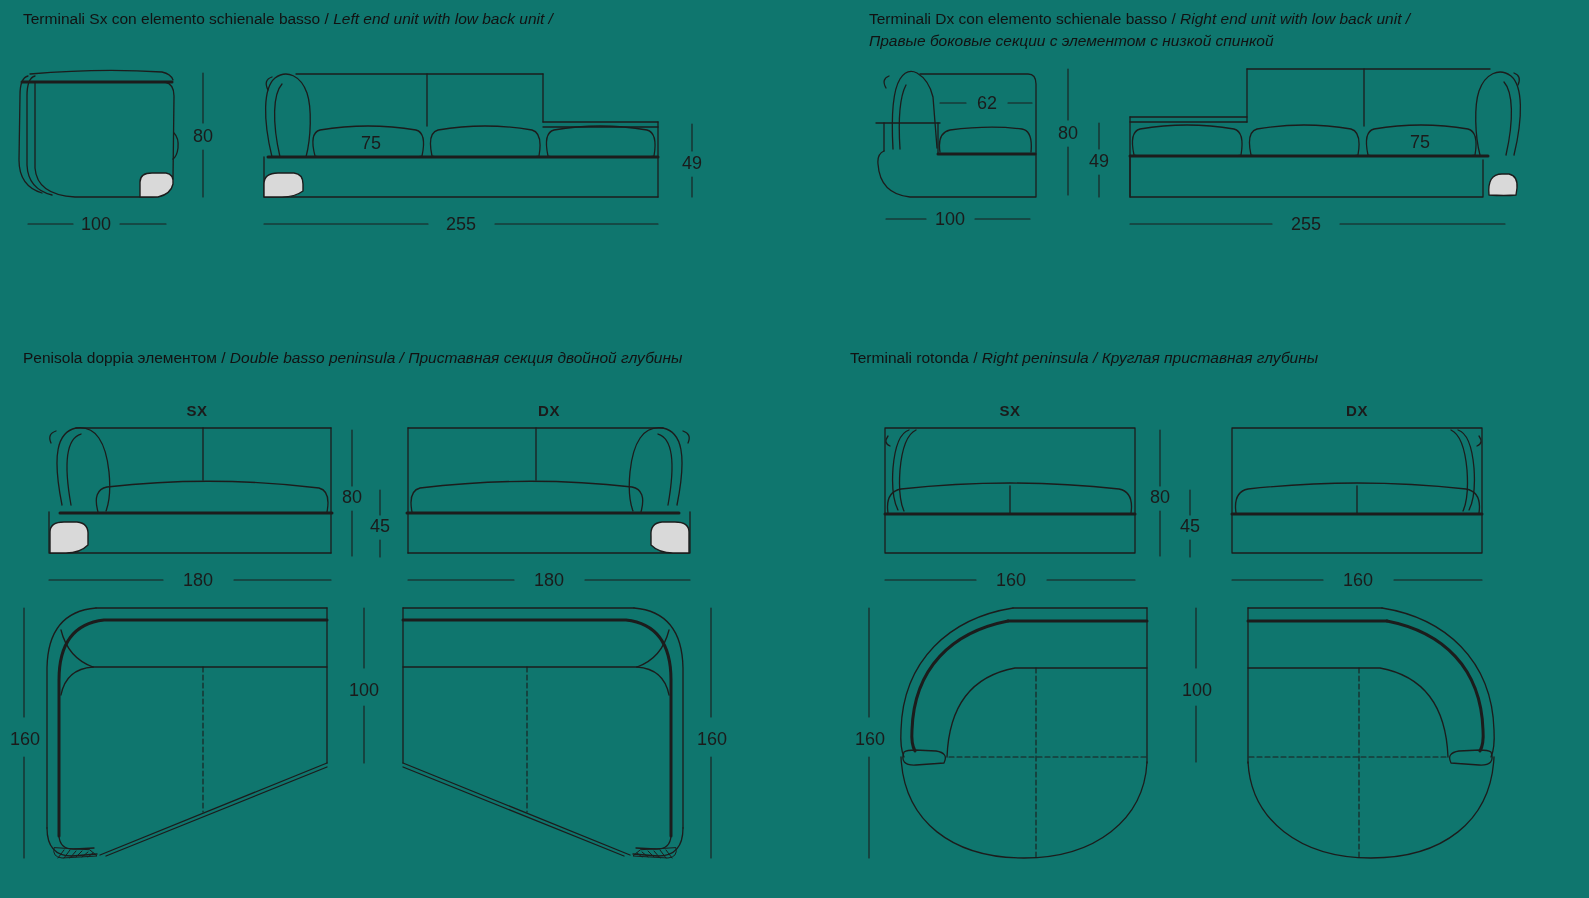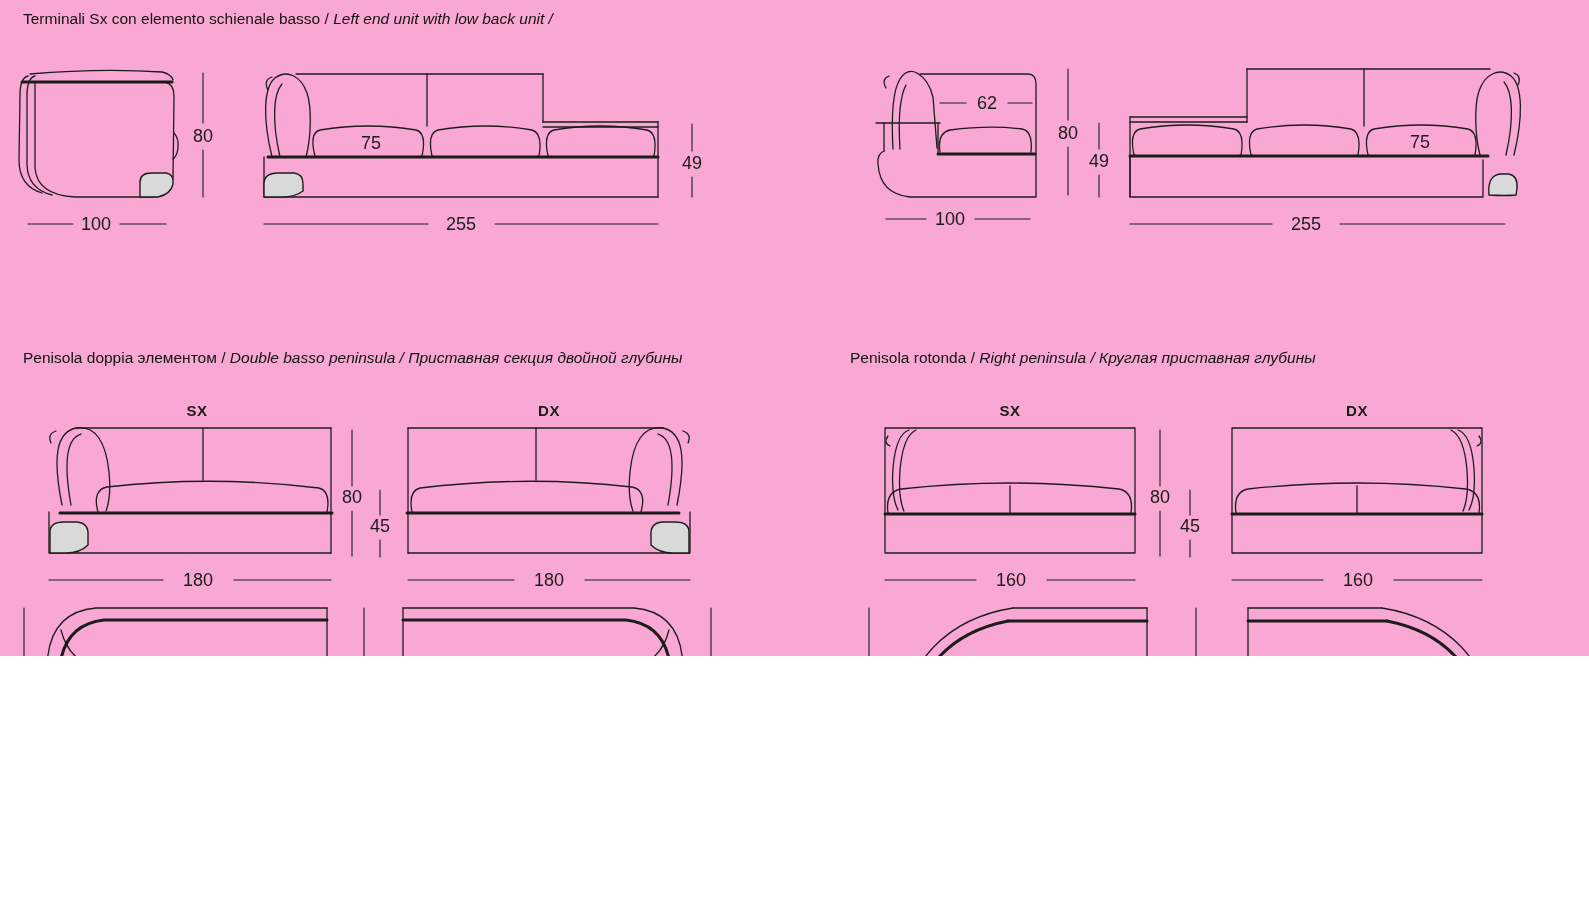--- a/index.html
+++ b/index.html
@@ -1,18 +1,18 @@
 <!DOCTYPE html>
 <html><head>
 <meta charset="utf-8">
 <style>
   *{box-sizing:border-box}
   html,body{margin:0;padding:0;background:#fff}
   body{font-family:"Liberation Sans",sans-serif}
-  .canvas{position:relative;width:1589px;height:656px;background:#f9a8d4;overflow:hidden;color:#111}
+  .canvas{position:relative;width:1589px;height:898px;background:#0f766e;overflow:hidden;color:#111}
   .title{position:absolute;font-size:15.5px;line-height:22px;color:#121212;white-space:nowrap}
   .title em{font-style:italic}
   svg{position:absolute;overflow:visible}
   path,line,polyline{stroke:#1c1c1c;stroke-width:1.3;fill:none;stroke-linecap:round;stroke-linejoin:round}
   .thick{stroke-width:3}
   .thin{stroke-width:1}
   .foot{fill:#d9d9d9;stroke-width:1.4}
   .dash{stroke-dasharray:5 3;stroke-width:1.1}
   .dim{stroke-width:1.1}
   text{fill:#1b1b1b;font-size:18px;font-family:"Liberation Sans",sans-serif;stroke:none;text-anchor:middle}
@@ -24,31 +24,39 @@
 <div class="canvas">
 
   <div class="title" style="left:23px;top:8px">
     <span>Terminali Sx con elemento schienale basso</span>
     <span>/</span>
     <em>Left end unit with low back unit</em>
     <em>/</em>
     <br>
   </div>
 
+  <div class="title" style="left:869px;top:8px">
+    <span>Terminali Dx con elemento schienale basso</span>
+    <span>/</span>
+    <em>Right end unit with low back unit</em>
+    <em>/</em>
+    <br>
+    <em>Правые боковые секции с элементом с низкой спинкой</em>
+  </div>
 
   <div class="title" style="left:23px;top:347px">
     <span>Penisola doppia элементом</span>
     <span>/</span>
     <em>Double basso peninsula</em>
     <em>/</em>
     <em>Приставная секция двойной глубины</em>
   </div>
 
   <div class="title" style="left:850px;top:347px">
-    <span>Penisola rotonda</span>
+    <span>Terminali rotonda</span>
     <span>/</span>
     <em>Right peninsula</em>
     <em>/</em>
     <em>Круглая приставная глубины</em>
   </div>
 
   <svg style="left:0;top:55px" width="740" height="190" viewBox="0 55 740 190">
 
     <g>
       <path d="M 28 76 Q 20 78 20 95 L 19 160 Q 19 186 42 193"></path>

